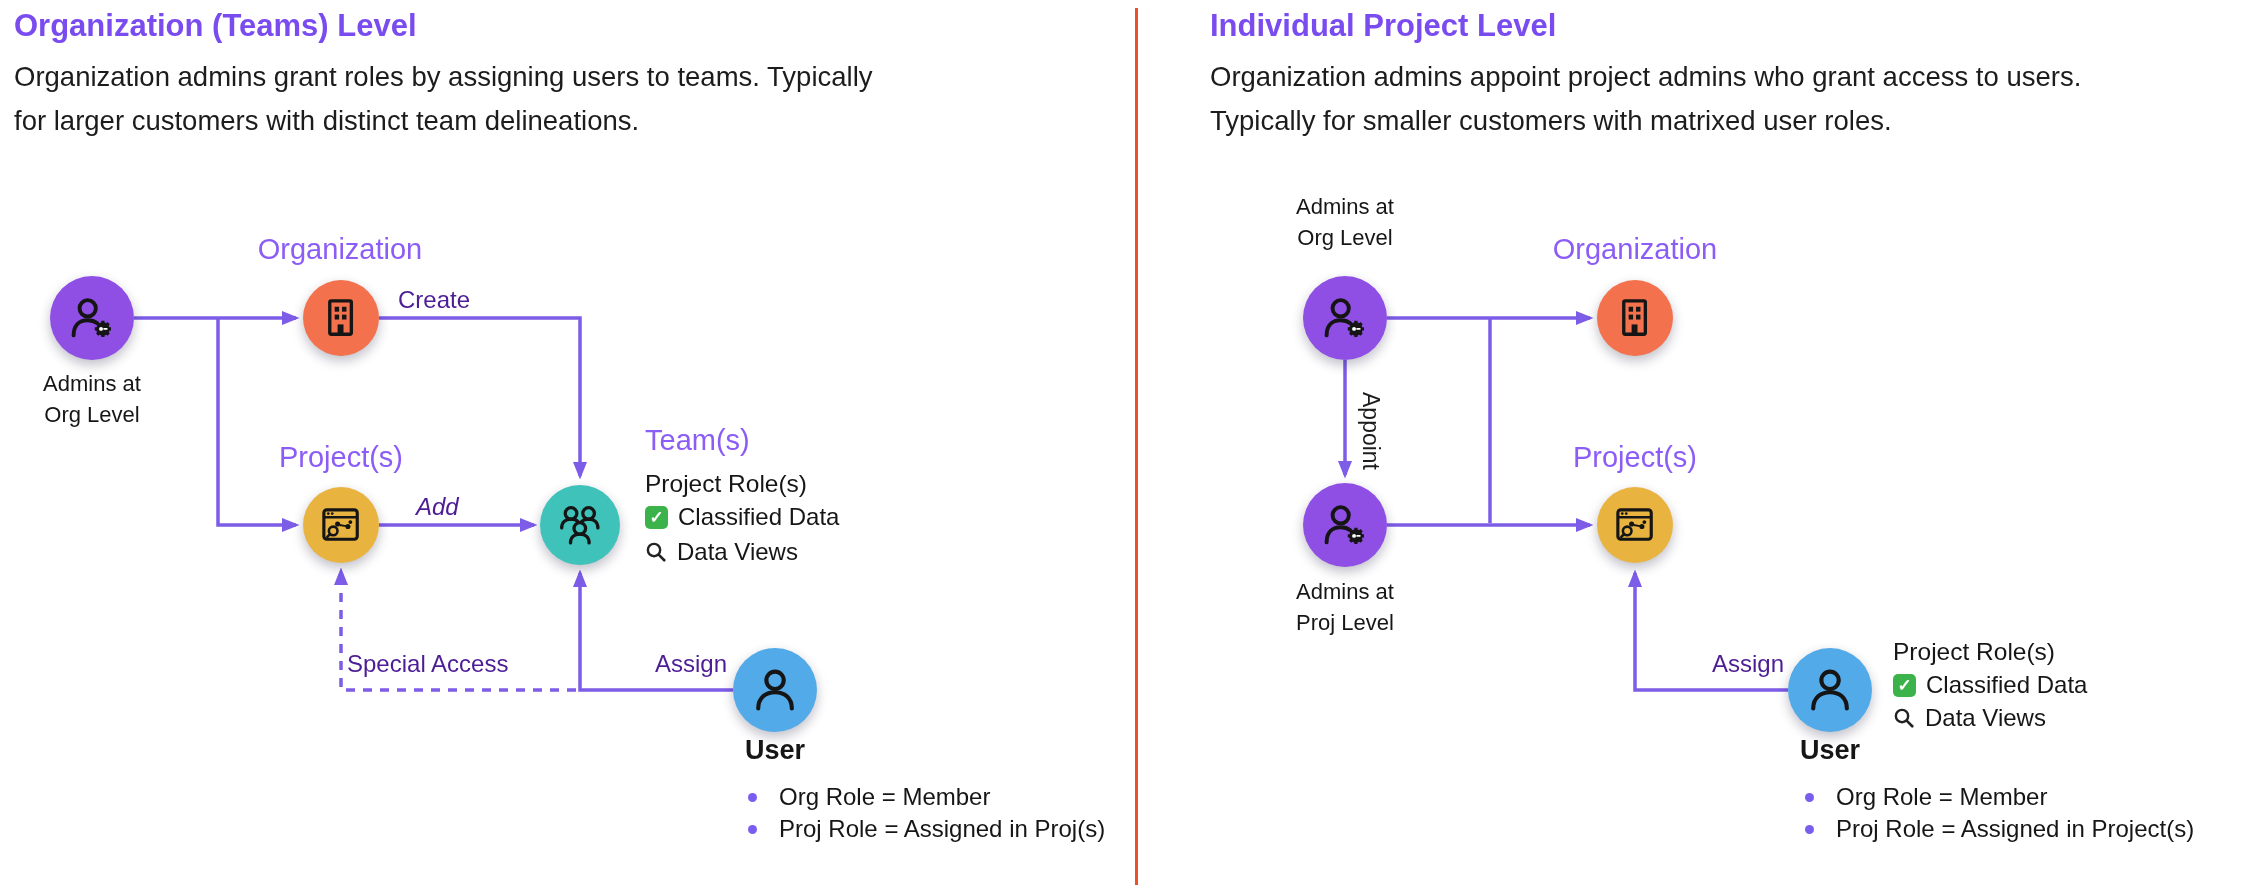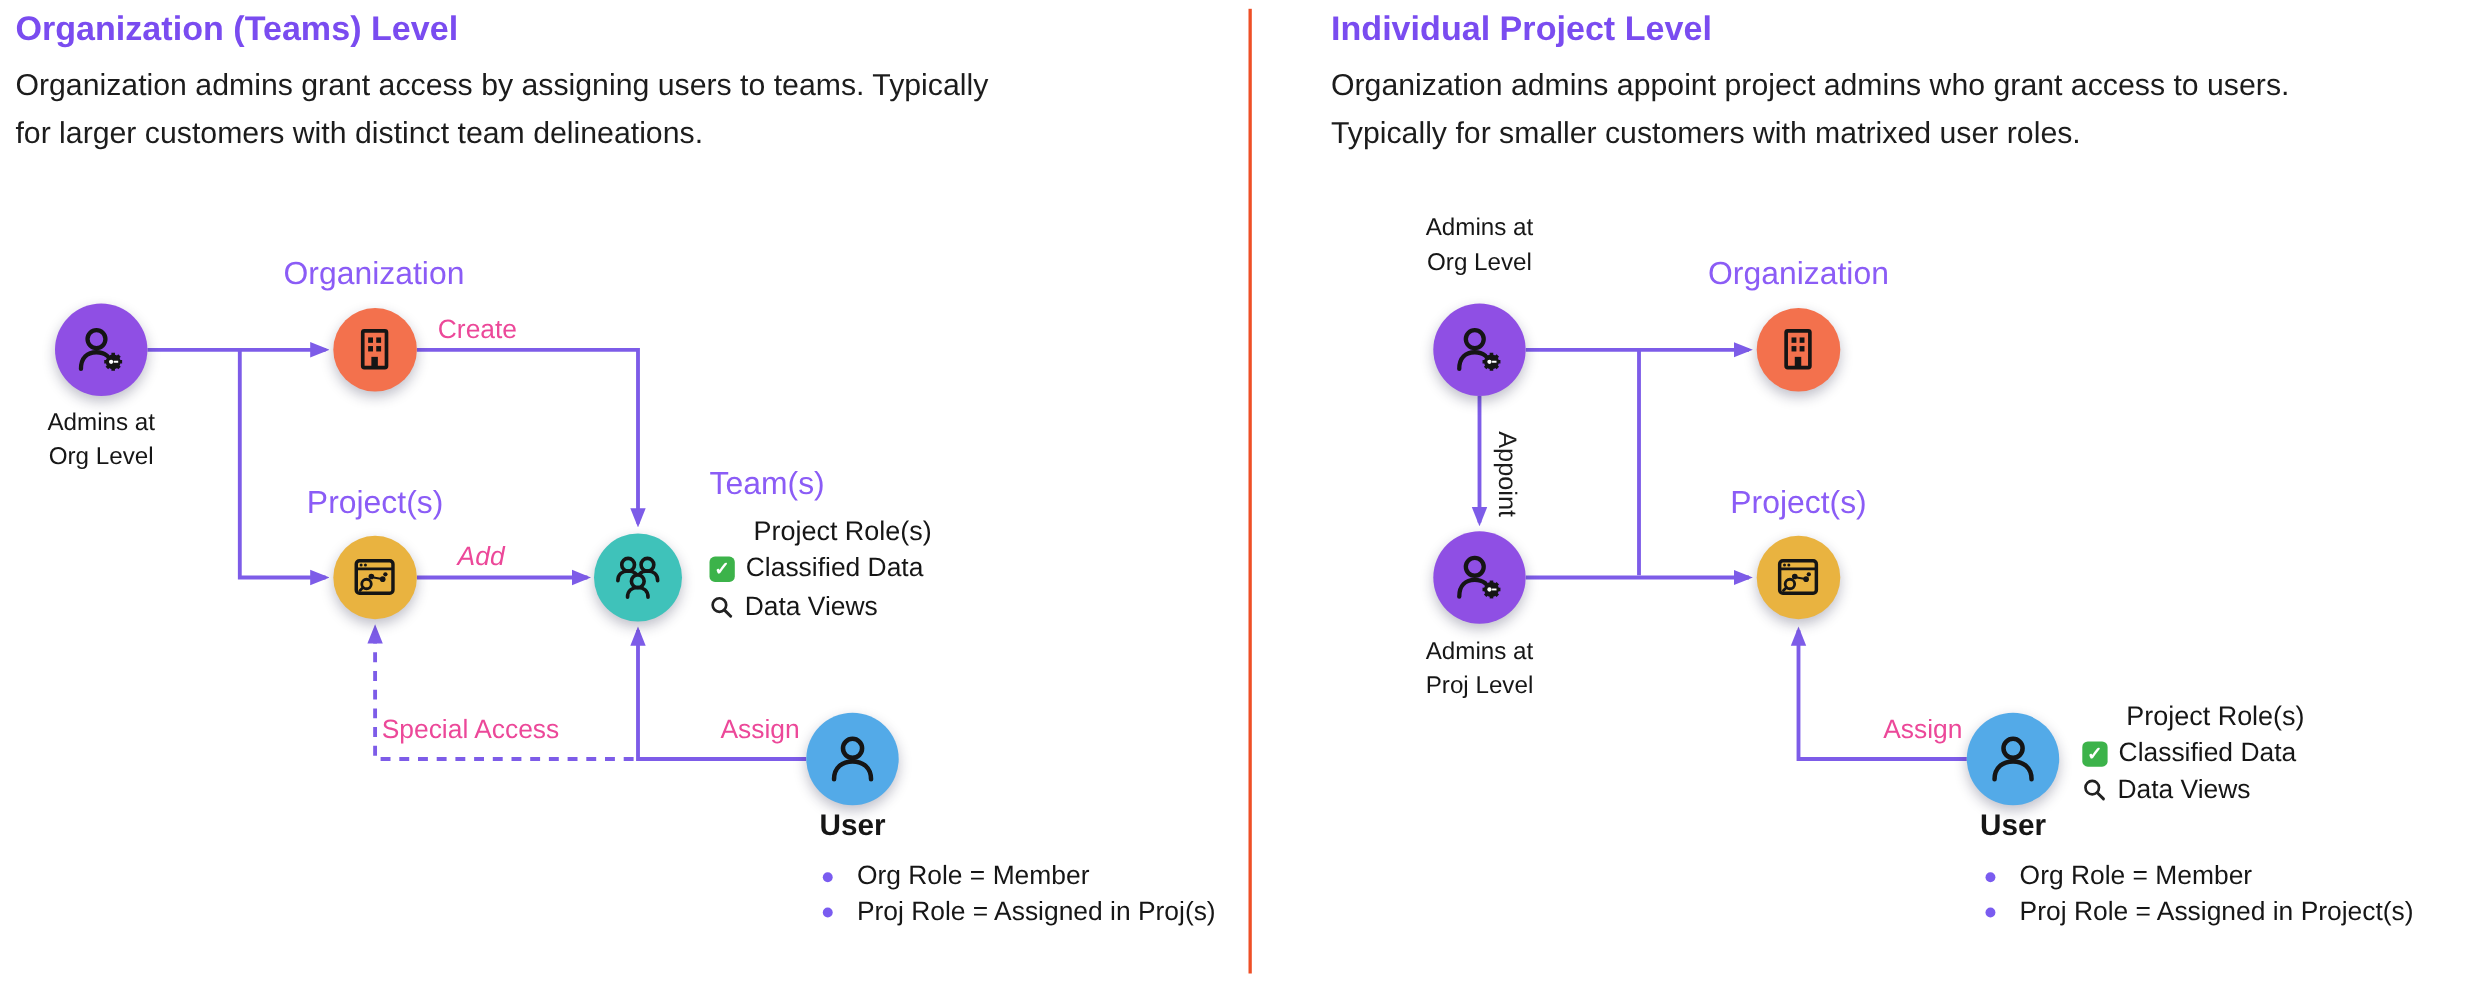--- a/index.html
+++ b/index.html
@@ -20,24 +20,24 @@
   .node svg { width:62%; height:62%; }
   .node.purple { background:#8f4fe4; }
   .node.orange { background:#f3714d; }
   .node.amber  { background:#e9b340; }
   .node.teal   { background:#3fc2ba; }
   .node.blue   { background:#53aae8; }
 
   .purple-label { position:absolute; font-size:29px; color:#8b5cf6; text-align:center; }
   .dark-label   { position:absolute; font-size:22px; line-height:31px; color:#161616; text-align:center; white-space:pre-line; }
   .user-label   { font-size:27px;font-weight:bold; }
-  .edge-label   { position:absolute; font-size:24px; color:#ec4899; white-space:nowrap; }
+  .edge-label   { position:absolute; font-size:24px; color:#4c1d95; white-space:nowrap; }
   .vertical-label { position:absolute; font-size:23px; color:#1c1c1c; transform:rotate(90deg); transform-origin:0 0; white-space:nowrap; }
 
-  .detail-heading { position:absolute; font-size:24.5px; color:#161616; white-space:nowrap;margin-left:40px; }
+  .detail-heading { position:absolute; font-size:24.5px; color:#161616; white-space:nowrap; }
   .detail-row { position:absolute; display:flex; align-items:center; gap:10px; font-size:24px; color:#161616; white-space:nowrap; }
   .check-icon { width:23px; height:23px; background:#3cb34a; border-radius:5px; color:#ffffff;
                 font-size:17px; font-weight:700; display:inline-flex; align-items:center; justify-content:center; flex:none; }
   .mag-icon { width:22px; height:22px; flex:none; }
 
   .bullet-row { position:absolute; display:flex; align-items:center; gap:22px; font-size:24px; color:#161616; white-space:nowrap; }
   .bullet-dot { width:9px; height:9px; border-radius:50%; background:#7a5cf0; flex:none; }
 
   .divider { position:absolute; left:1135px; top:8px; width:3px; height:877px; background:#ee4f26; }
 </style>
@@ -64,21 +64,21 @@
       <path d="M1387 318 H1590" marker-end="url(#arr)"></path>
       <path d="M1345 360 V475" marker-end="url(#arr)"></path>
       <path d="M1387 525 H1590" marker-end="url(#arr)"></path>
       <path d="M1490 318 V523"></path>
       <path d="M1788 690 H1635 V573" marker-end="url(#arr)"></path>
     </g>
   </svg>
 
   <section>
     <h1 class="panel-title" style="left:14px; top:8px;">Organization (Teams) Level</h1>
-    <p class="panel-desc" style="left:14px; top:55px; width:1100px;">Organization admins grant access by assigning users to teams. Typically
+    <p class="panel-desc" style="left:14px; top:55px; width:1100px;">Organization admins grant roles by assigning users to teams. Typically
 for larger customers with distinct team delineations.</p>
 
     <div class="node purple" style="left:50px; top:276px; width:84px; height:84px;">
       <svg viewBox="0 0 48 48">
         <circle cx="20" cy="15" r="7.5" fill="none" stroke="#151515" stroke-width="3.6"></circle>
         <path d="M7 40 c0-9.5 5.5-14 13-14 c3.5 0 6.5 1 8.8 2.8" fill="none" stroke="#151515" stroke-width="3.6" stroke-linecap="round"></path>
         <g stroke="#151515" stroke-width="3">
           <line x1="34" y1="26.5" x2="34" y2="41.5"></line>
             <line x1="26.5" y1="34" x2="41.5" y2="34"></line>
           <line x1="28.7" y1="28.7" x2="39.3" y2="39.3"></line>

